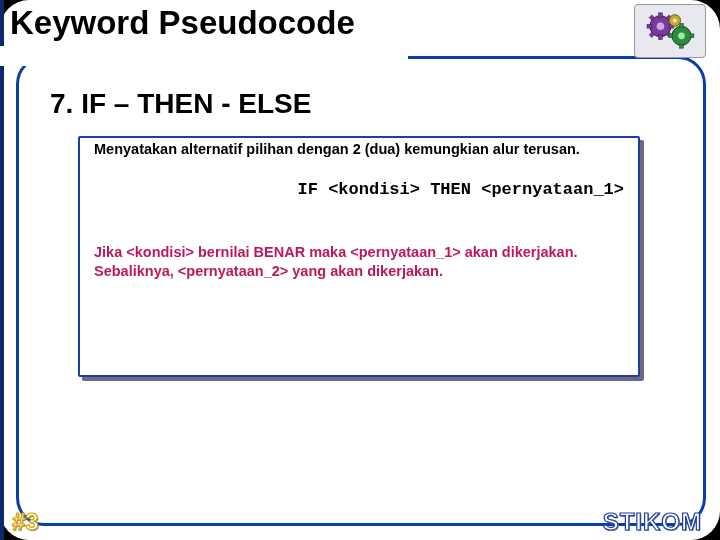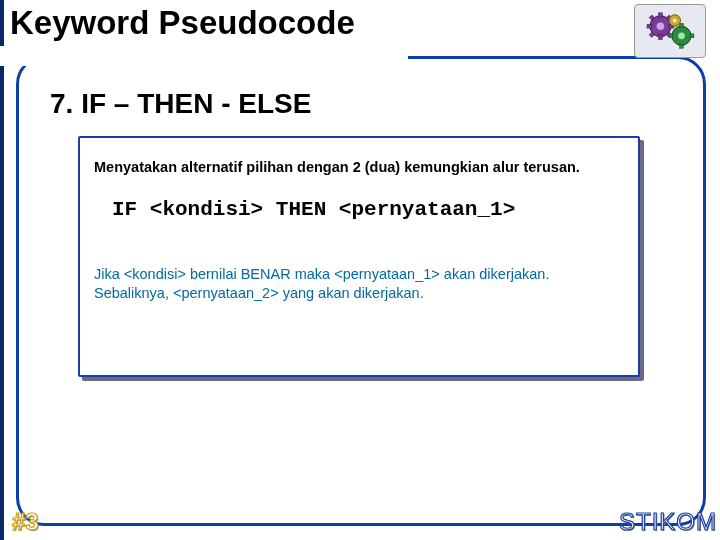--- a/index.html
+++ b/index.html
@@ -8,20 +8,21 @@
     height: 540px;
     background: #000;
     font-family: Arial, Helvetica, sans-serif;
     position: relative;
     overflow: hidden;
   }
   .slide {
     position: absolute;
     inset: 0;
     background: #fff;
+    border-radius: 29px;
   }
   
   .left-strip {
     position: absolute;
     left: 0;
     top: 0;
     width: 4px;
     height: 100%;
     background: #0b2a6b;
   }
@@ -91,66 +92,67 @@
   }
   .content-box {
     position: absolute;
     left: 78px;
     top: 136px;
     width: 562px;
     height: 241px;
     background: #fff;
     border: 2px solid #1a3da6;
     border-radius: 2px;
-    padding: 20px 14px;
+    padding: 2px 14px;
   }
   .desc {
     font-size: 14.5px;
     font-weight: 700;
     color: #000;
     line-height: 1.35;
     margin-bottom: 20px;
   }
   .code-block {
     font-family: "Courier New", monospace;
-    font-size: 21px;
+    font-size: 17px;
     font-weight: 700;
     color: #000;
     margin-left: 18px;
     margin-bottom: 8px;
     white-space: pre;
+    text-align: right;
   }
   .code-block.indent {
     margin-left: 155px;
     margin-bottom: 22px;
   }
   .explain {
     font-size: 14.5px;
-    font-weight: 400;
-    color: #0369a1;
+    font-weight: 700;
+    color: #be185d;
     line-height: 1.35;
     margin-top: 44px;
   }
   
   .slide-num {
     position: absolute;
     left: 12px;
     bottom: 4px;
     font-size: 24px;
     font-weight: 900;
     color: #fff;
     -webkit-text-stroke: 1.2px #d4a000;
     text-shadow: 1px 1px 0 #888;
   }
   .brand {
     position: absolute;
-    right: 3px;
+    right: 18px;
     bottom: 4px;
     font-size: 24px;
-    font-weight: 400;
+    font-weight: 700;
     color: #fff;
     -webkit-text-stroke: 1.2px #1a3da6;
     letter-spacing: 1px;
     text-shadow: 1px 1px 0 #888;
   }
 </style>
 </head>
 <body>
 
 <div class="slide">

